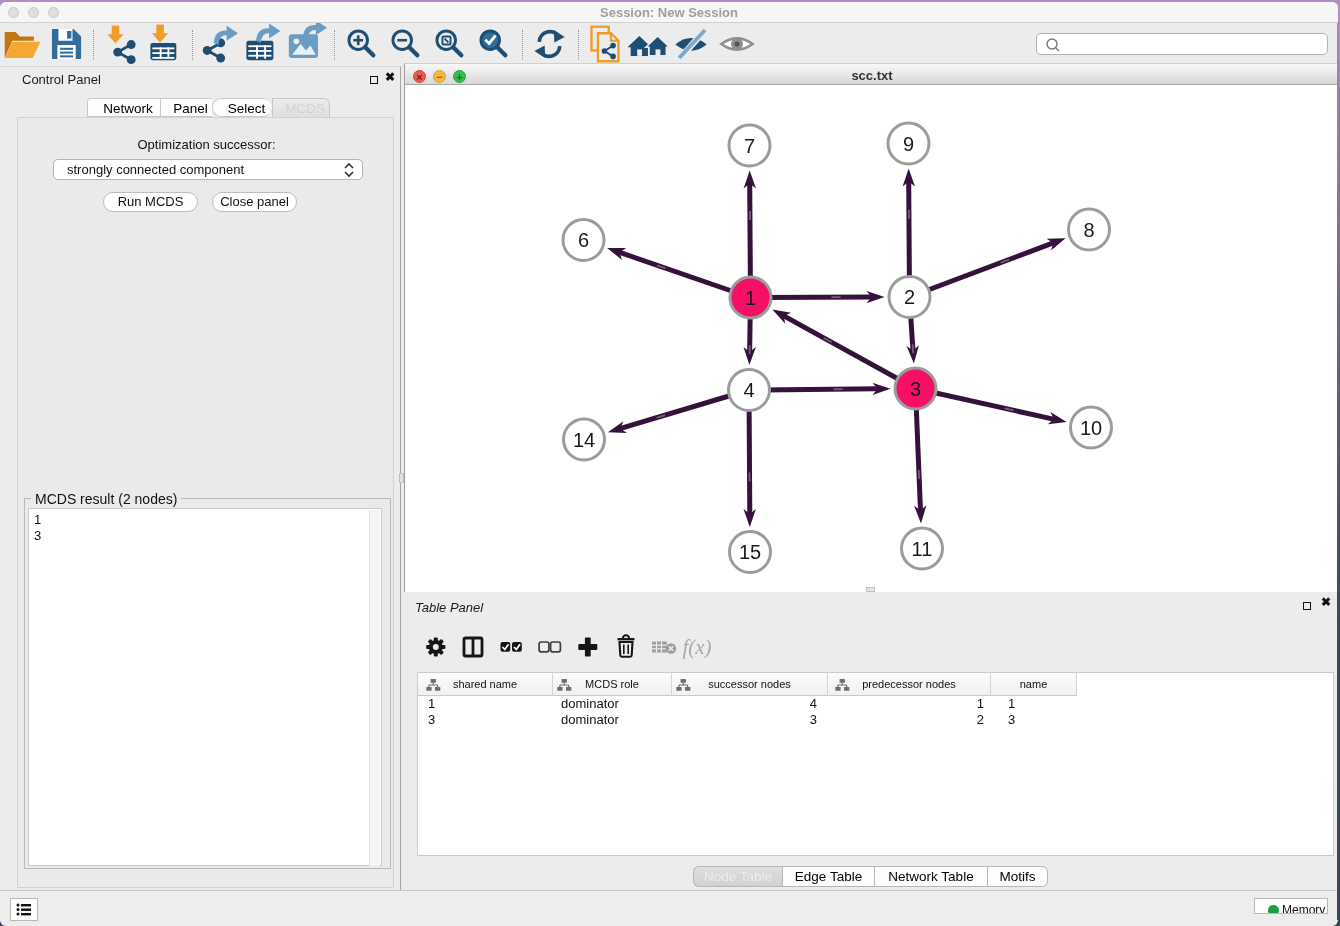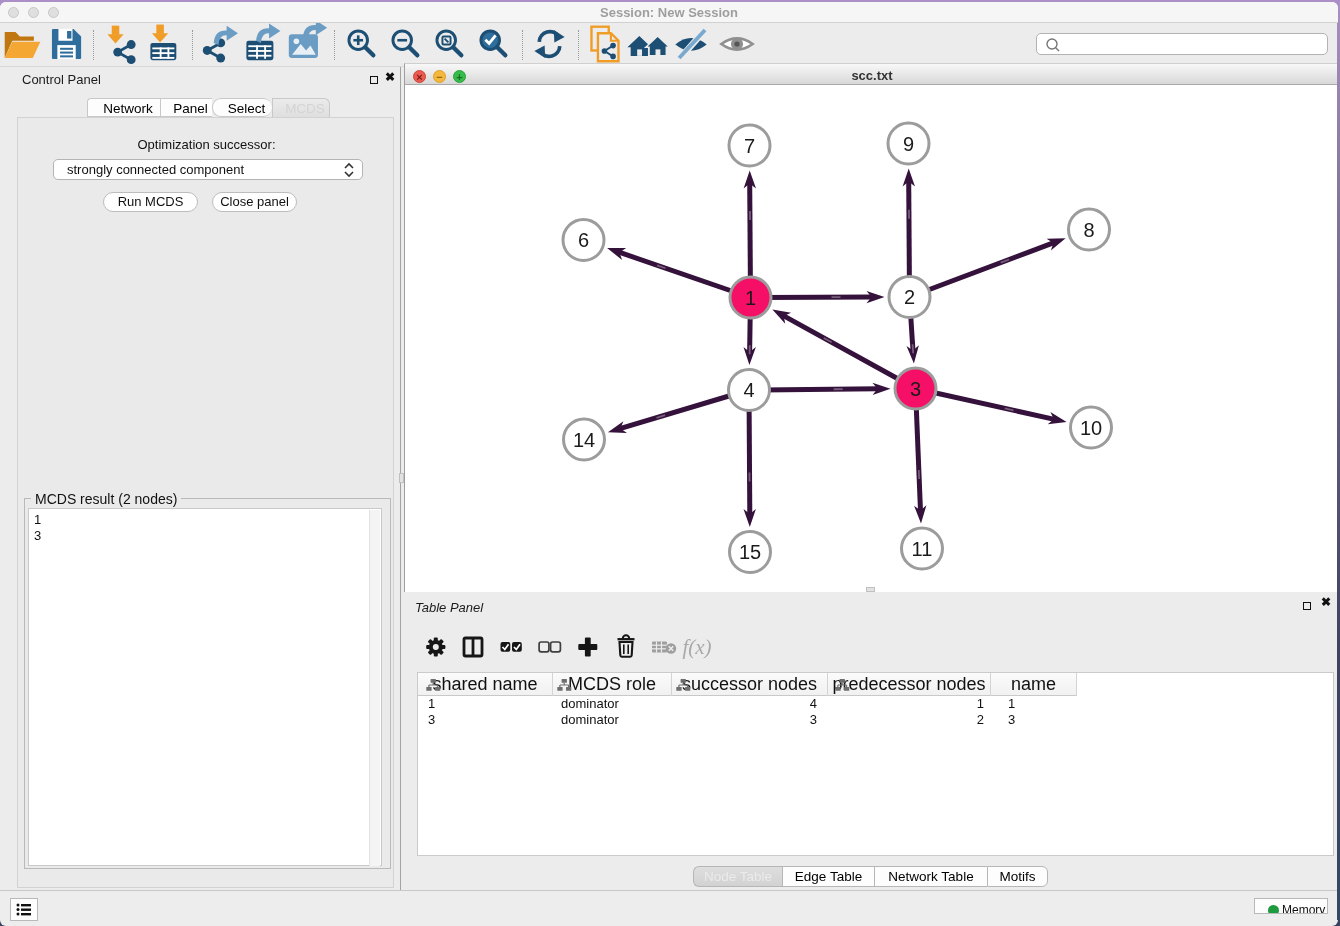--- a/index.html
+++ b/index.html
@@ -53,21 +53,21 @@
 #nw-title { position:absolute; left:0; top:0; width:934px; height:22px; background:linear-gradient(#f8f8f8,#d8d8d8); border-top:1px solid #cfcfcf; border-bottom:1px solid #a9a9a9; border-left:1px solid #9e9e9e; }
 #nw-canvas { position:absolute; left:0; top:22px; width:934px; height:507px; background:#fff; border-left:1px solid #9e9e9e; }
 .tlb { position:absolute; top:6px; width:13px; height:13px; border-radius:50%; font-size:11px; font-weight:bold; text-align:center; line-height:13px; }
 #nw-name { position:absolute; left:0; top:0; width:934px; height:22px; text-align:center; line-height:23px; font-size:13px; font-weight:bold; color:#333; }
 
 
 #tablepanel { left:404px; top:592px; width:934px; height:298px; background:#ececec; }
 #tp-title { position:absolute; left:11px; top:8px; font-size:13px; color:#1c1c1c;font-style:italic; }
 #tp-table { position:absolute; left:13px; top:80px; width:917px; height:184px; background:#fff; border:1px solid #cbcbcb; }
 #tp-header { position:absolute; left:0; top:0; width:659px; height:23px; background:linear-gradient(#fbfbfb,#f1f1f1); border-bottom:1px solid #c9c9c9; }
-.hcell { position:absolute; top:0; height:23px; border-right:1px solid #d4d4d4; font-size:18px; color:#111; text-align:center; line-height:23px; }
+.hcell { position:absolute; top:0; height:23px; border-right:1px solid #d4d4d4; font-size:11px; color:#111; text-align:center; line-height:23px; }
 .trow { position:absolute; font-size:13px; color:#111; height:16px; line-height:16px; }
 .tcell { position:absolute; }
 
 
 .btab { position:absolute; top:274px; height:21px; background:#fdfdfd; border:1px solid #b6b6b6; border-right:none; font-size:13.5px; font-weight:500; color:#000; text-align:center; line-height:20px; }
 #btab-node { background:linear-gradient(#dedede,#d2d2d2); color:#ebebeb; border-radius:6px 0 0 6px; }
 #btab-motifs { border-right:1px solid #b6b6b6; border-radius:0 6px 6px 0; }
 
 
 #statusbar { left:0; top:890px; width:1338px; height:36px; background:#ededed; border-top:1px solid #c8c8c8; }

